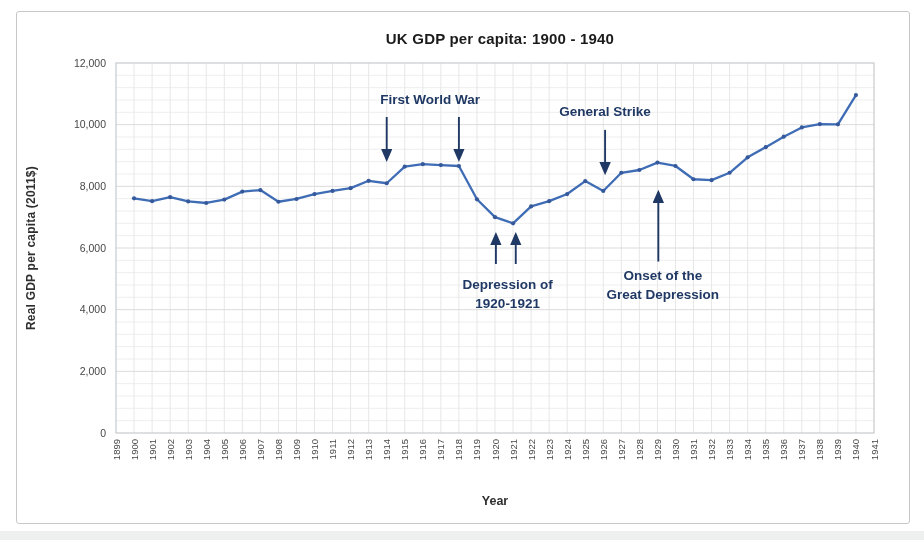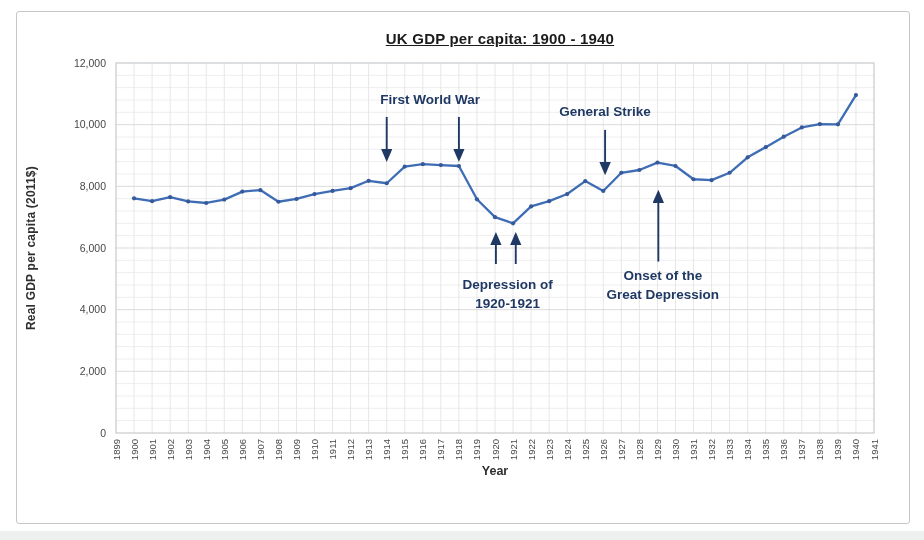--- a/index.html
+++ b/index.html
@@ -6,30 +6,30 @@
   .stage{
     position:relative;width:924px;height:540px;background:#ffffff;overflow:hidden;
     font-family:"Liberation Sans",sans-serif;
   }
   .frame{
     position:absolute;left:16px;top:11px;width:892px;height:511px;
     border:1px solid #c7c7c7;border-radius:3px;background:#ffffff;
   }
   .chart-title{
     position:absolute;left:116px;top:30px;width:768px;text-align:center;
-    font-size:15px;font-weight:700;color:#1b1b1b;letter-spacing:.2px;text-decoration:underline;
+    font-size:15px;font-weight:700;color:#1b1b1b;letter-spacing:.2px;
   }
   .y-title{
     position:absolute;left:22px;top:63px;height:370px;width:18px;
     writing-mode:vertical-rl;transform:rotate(180deg);
     display:flex;align-items:center;justify-content:center;
     font-size:12px;font-weight:600;color:#2f2f2f;letter-spacing:.2px;
   }
   .x-title{
-    position:absolute;left:116px;top:464px;width:758px;text-align:center;
+    position:absolute;left:116px;top:494px;width:758px;text-align:center;
     font-size:12.5px;font-weight:600;color:#2f2f2f;
   }
   svg.plot{position:absolute;left:0;top:0;}
   .edge-strip{
     position:absolute;left:0;bottom:0;width:924px;height:9px;background:#eef0f0;
   }
 </style>
 </head>
 <body>
 

